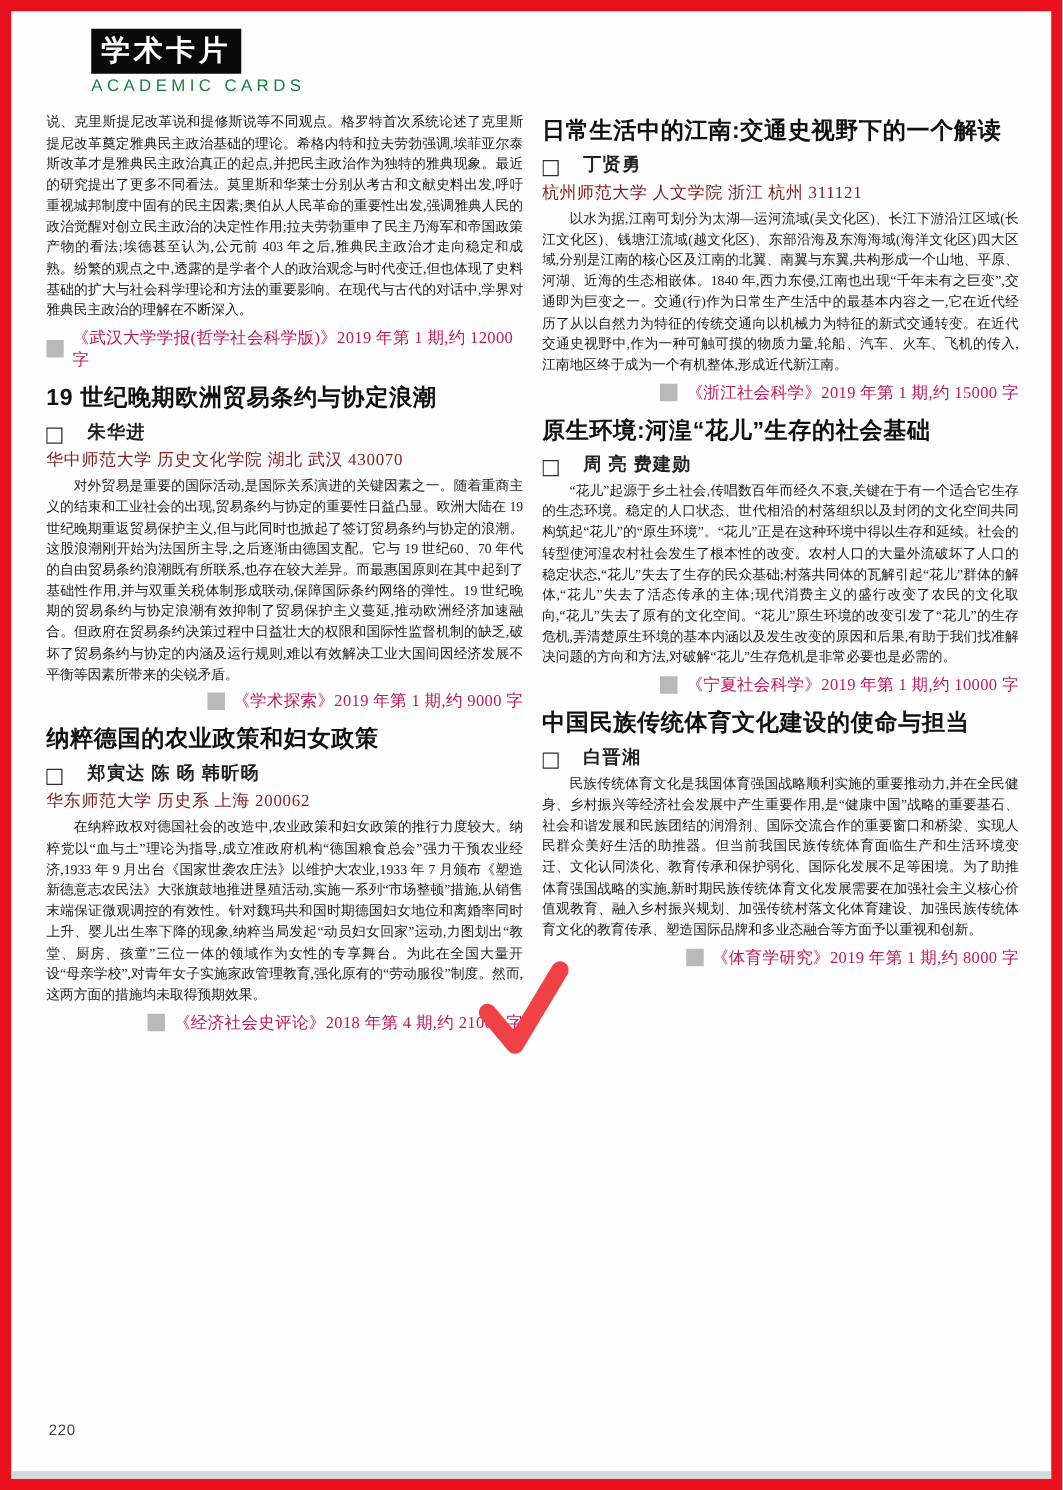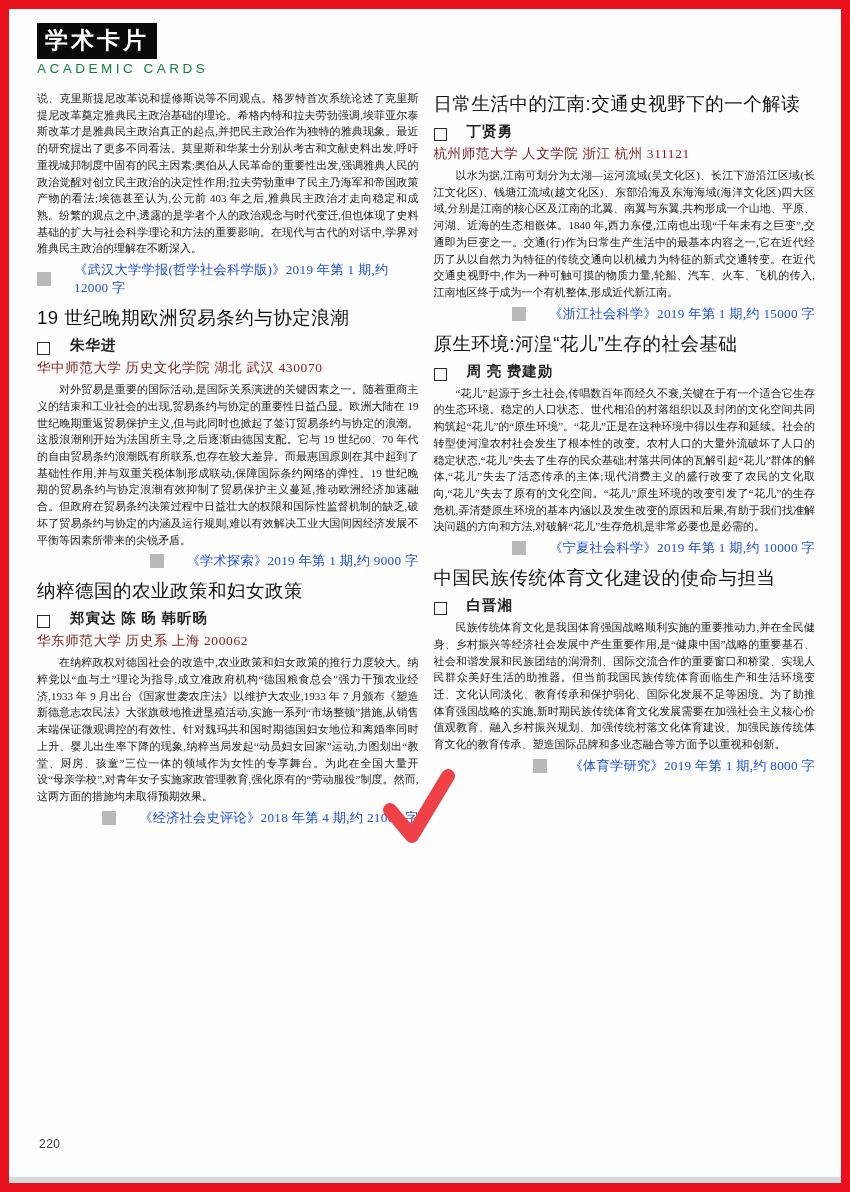--- a/index.html
+++ b/index.html
@@ -10,21 +10,21 @@
     height: 1192px;
     border: 9px solid #e8111c;
     background: #fefefe;
     overflow: hidden;
     font-family: "Liberation Serif", "DejaVu Serif", serif;
     color: #1c1c1c;
   }
   .page-inner { padding: 14px 26px 0 28px; }
 
   
-  .header { margin-bottom: 14px; }
+  .header { margin-bottom: 14px; margin-left: 36px; }
   .header-badge {
     display: inline-block;
     background: #0a0a0a;
     color: #ffffff;
     font-family: "Liberation Sans", "DejaVu Sans", sans-serif;
     font-weight: bold;
     font-size: 23px;
     letter-spacing: 3px;
     padding: 2px 8px 3px 8px;
   }
@@ -36,21 +36,21 @@
     margin-top: 2px;
   }
 
   
   .columns { display: flex; gap: 15px; }
   .col { flex: 1; min-width: 0; overflow: hidden; }
 
   
   .article-title {
     font-family: "Liberation Sans", "DejaVu Sans", sans-serif;
-    font-weight: normal;
+    font-weight: bold;
     font-size: 18.5px;
     color: #111;
     line-height: 1.35;
     margin: 9px 0 5px 0;
     letter-spacing: 0.5px;
   }
   .author-line {
     display: flex;
     align-items: flex-end;
     font-size: 14.5px;
@@ -77,23 +77,23 @@
     line-height: 1.52;
     text-align: justify;
     text-indent: 2em;
     color: #1b1b1b;
   }
   .body-para.no-indent { text-indent: 0; }
   .source-line {
     display: flex;
     justify-content: flex-end;
     align-items: center;
-    gap: 23px;
+    gap: 7px;
     font-size: 13.2px;
-    color: #1d4ed8;
+    color: #be185d;
     margin: 4px 0 2px 0;
     letter-spacing: 0.3px;
   }
   .bullet-square {
     width: 14px; height: 14px;
     background: #b9b9b9;
     flex: 0 0 auto;
   }
 
   

